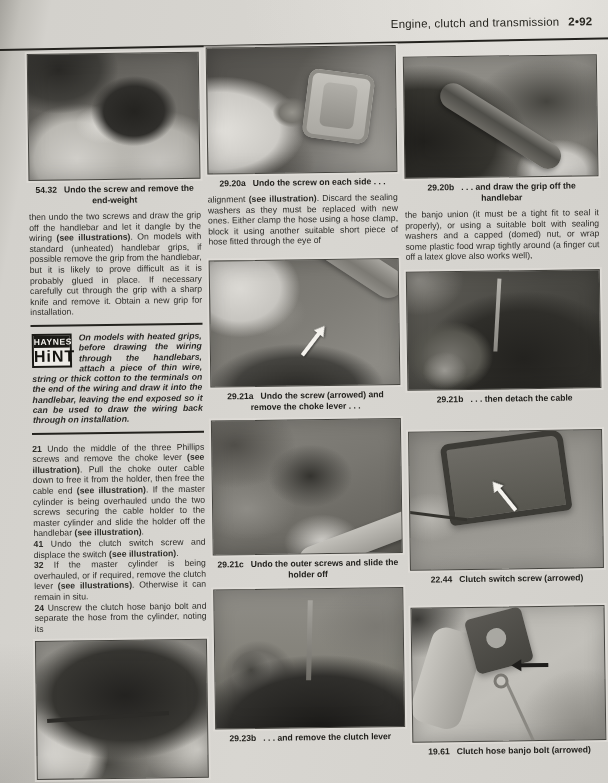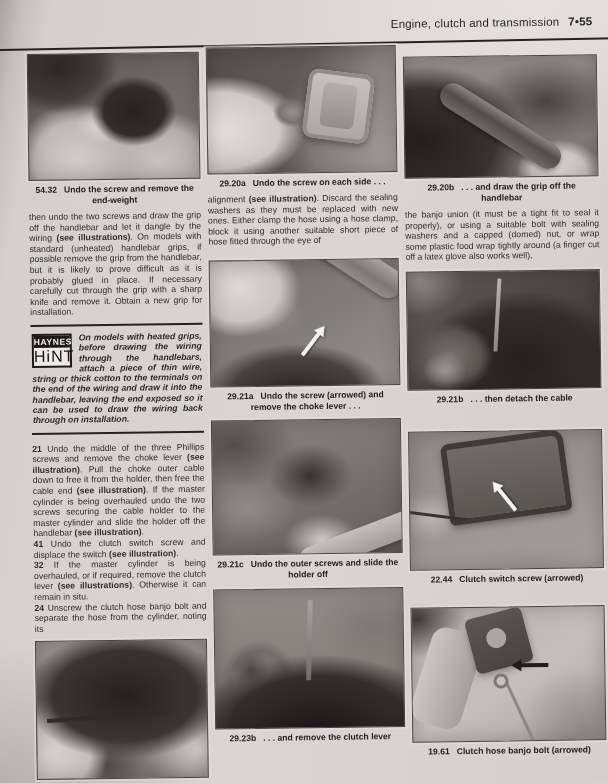--- a/index.html
+++ b/index.html
@@ -194,31 +194,31 @@
   .hint-box {
     margin-top: 7px; border-top: 2.5px solid #23221e; border-bottom: 2.5px solid #23221e;
     padding: 6px 1px 7px;
     font-style: italic; font-weight: bold; font-size: 8.7px; line-height: 10.3px;
     text-align: justify; color: #2a2926;
   }
   .hint-badge { float: left; width: 40px; margin: 1px 7px 2px 0;
     border: 2px solid #1b1a16; background: #edebe6; text-align: center; }
   .hint-badge .b1 { display: block; background: #1b1a16; color: #f2f0eb;
     font-style: normal; font-weight: bold; font-size: 8.5px; line-height: 12px; letter-spacing: .6px; }
-  .hint-badge .b2 { display: block; font-style: normal; font-weight: normal;
+  .hint-badge .b2 { display: block; font-style: normal; font-weight: bold;
     font-size: 16px; line-height: 18px; letter-spacing: 1px; color: #14130f; }
 </style>
 </head>
 <body>
 
 <div class="page">
   <div class="tilt">
 
     <div class="header">
-      <span>Engine, clutch and transmission</span><span class="pagenum">7•55</span>
+      <span>Engine, clutch and transmission</span><span class="pagenum">2•92</span>
     </div>
     <div class="header-rule"></div>
 
     <div class="content">
 
       <div class="col col-left">
         <figure class="fig-2919">
           <div class="photo ph2919"></div>
           <figcaption class="cap">
             <span class="num">54.32</span><span>Undo the screw and remove the end-weight</span>

